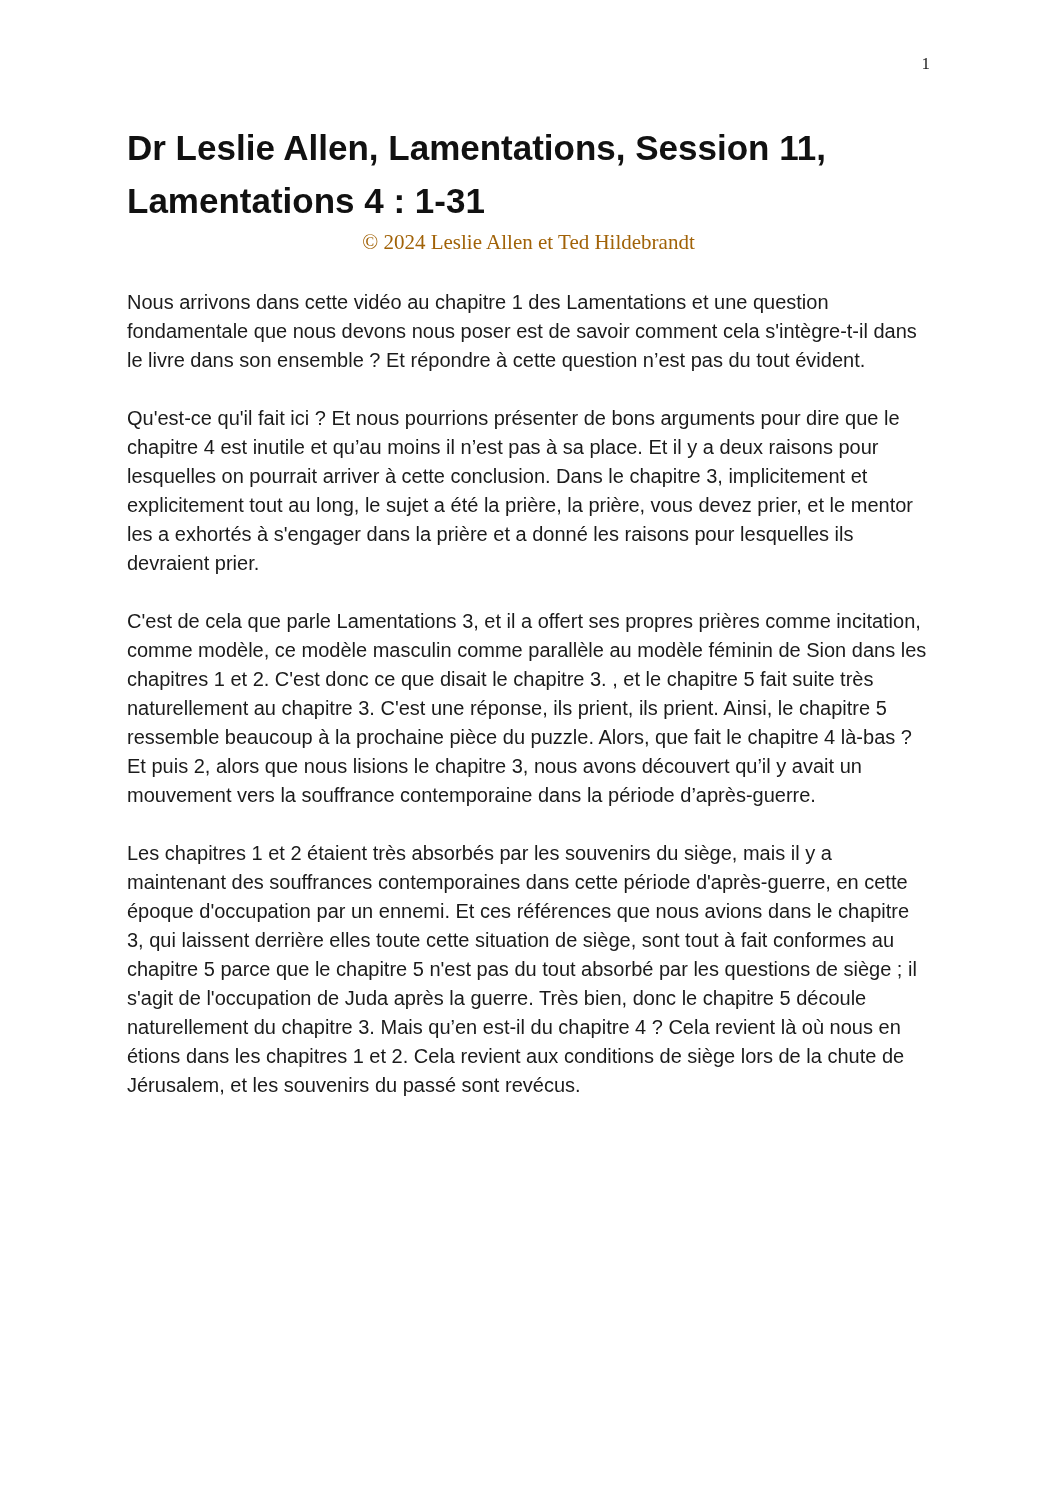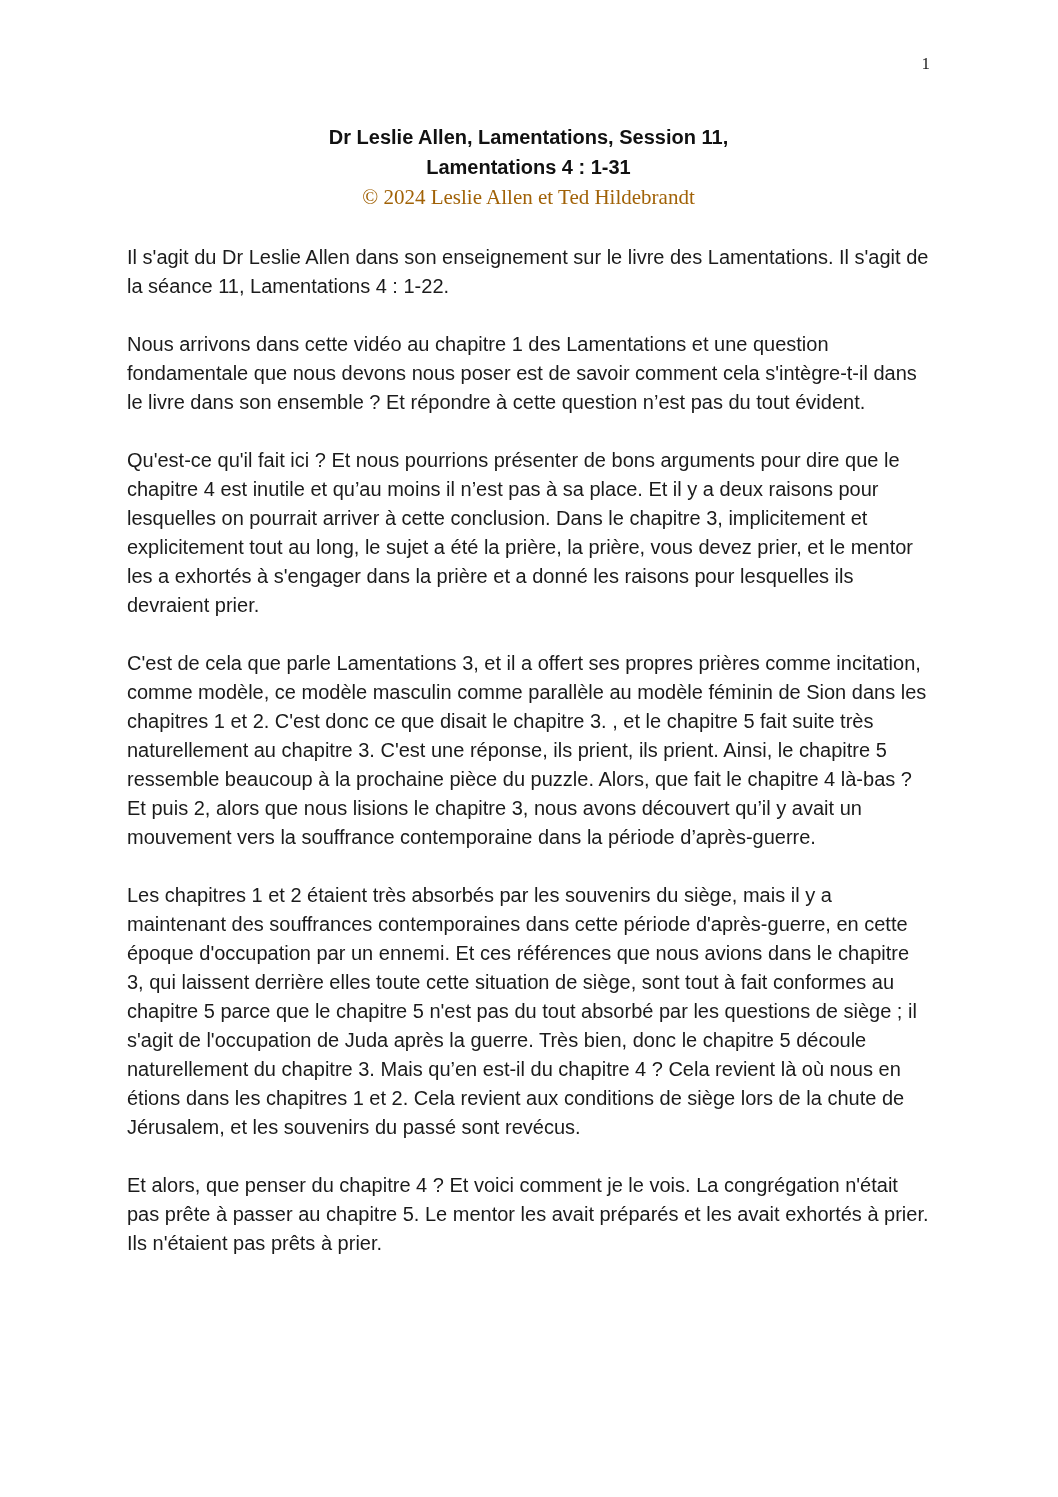--- a/index.html
+++ b/index.html
@@ -23,22 +23,21 @@
     }
     .page-number {
       text-align: right;
       font-family: "Liberation Serif", serif;
       font-size: 17px;
       color: #222222;
       line-height: 1;
     }
     .doc-title {
       margin: 50px 0 0 0;
-      text-align: center;
-      font-size: 20px;
+      font-size: 35px;
       font-weight: 700;
       line-height: 1.5;
       color: #111111;
       font-family: "Liberation Sans", sans-serif;
     }
     .copyright {
       margin-top: 3px;
       text-align: center;
       font-family: "Liberation Serif", serif;
       font-size: 21px;
@@ -63,21 +62,19 @@
   <div class="page-number">1</div>
 
   <h1 class="doc-title">
     <span>Dr Leslie Allen, Lamentations, Session 11,</span><br>
     <span>Lamentations 4 : 1-31</span>
   </h1>
 
   <div class="copyright">© 2024 Leslie Allen et Ted Hildebrandt</div>
 
   <div class="body-text">
-    <p>Il s'agit du Dr Leslie Allen dans son enseignement sur le livre des Lamentations. Il s'agit de la séance 11, Lamentations 4 : 1-22.</p>
     <p>Nous arrivons dans cette vidéo au chapitre 1 des Lamentations et une question fondamentale que nous devons nous poser est de savoir comment cela s'intègre-t-il dans le livre dans son ensemble ? Et répondre à cette question n’est pas du tout évident.</p>
     <p>Qu'est-ce qu'il fait ici ? Et nous pourrions présenter de bons arguments pour dire que le chapitre 4 est inutile et qu’au moins il n’est pas à sa place. Et il y a deux raisons pour lesquelles on pourrait arriver à cette conclusion. Dans le chapitre 3, implicitement et explicitement tout au long, le sujet a été la prière, la prière, vous devez prier, et le mentor les a exhortés à s'engager dans la prière et a donné les raisons pour lesquelles ils devraient prier.</p>
     <p>C'est de cela que parle Lamentations 3, et il a offert ses propres prières comme incitation, comme modèle, ce modèle masculin comme parallèle au modèle féminin de Sion dans les chapitres 1 et 2. C'est donc ce que disait le chapitre 3. , et le chapitre 5 fait suite très naturellement au chapitre 3. C'est une réponse, ils prient, ils prient. Ainsi, le chapitre 5 ressemble beaucoup à la prochaine pièce du puzzle. Alors, que fait le chapitre 4 là-bas ? Et puis 2, alors que nous lisions le chapitre 3, nous avons découvert qu’il y avait un mouvement vers la souffrance contemporaine dans la période d’après-guerre.</p>
     <p>Les chapitres 1 et 2 étaient très absorbés par les souvenirs du siège, mais il y a maintenant des souffrances contemporaines dans cette période d'après-guerre, en cette époque d'occupation par un ennemi. Et ces références que nous avions dans le chapitre 3, qui laissent derrière elles toute cette situation de siège, sont tout à fait conformes au chapitre 5 parce que le chapitre 5 n'est pas du tout absorbé par les questions de siège ; il s'agit de l'occupation de Juda après la guerre. Très bien, donc le chapitre 5 découle naturellement du chapitre 3. Mais qu’en est-il du chapitre 4 ? Cela revient là où nous en étions dans les chapitres 1 et 2. Cela revient aux conditions de siège lors de la chute de Jérusalem, et les souvenirs du passé sont revécus.</p>
-    <p>Et alors, que penser du chapitre 4 ? Et voici comment je le vois. La congrégation n'était pas prête à passer au chapitre 5. Le mentor les avait préparés et les avait exhortés à prier. Ils n'étaient pas prêts à prier.</p>
   </div>
 
 </div>
 
 </body></html>

